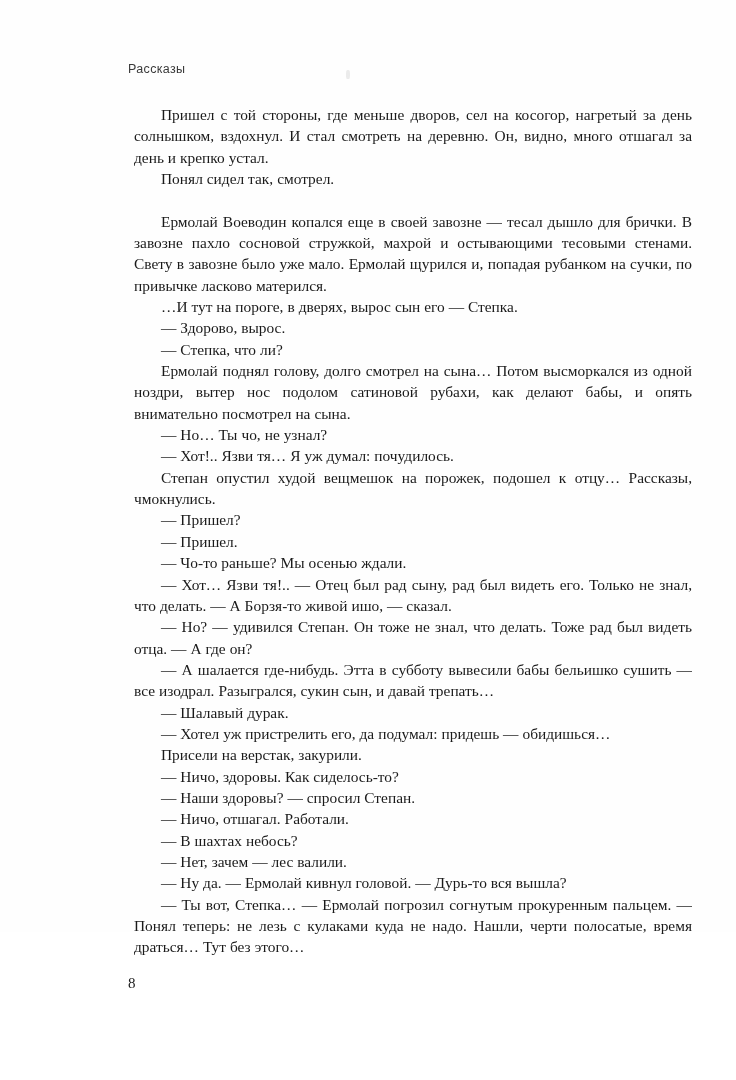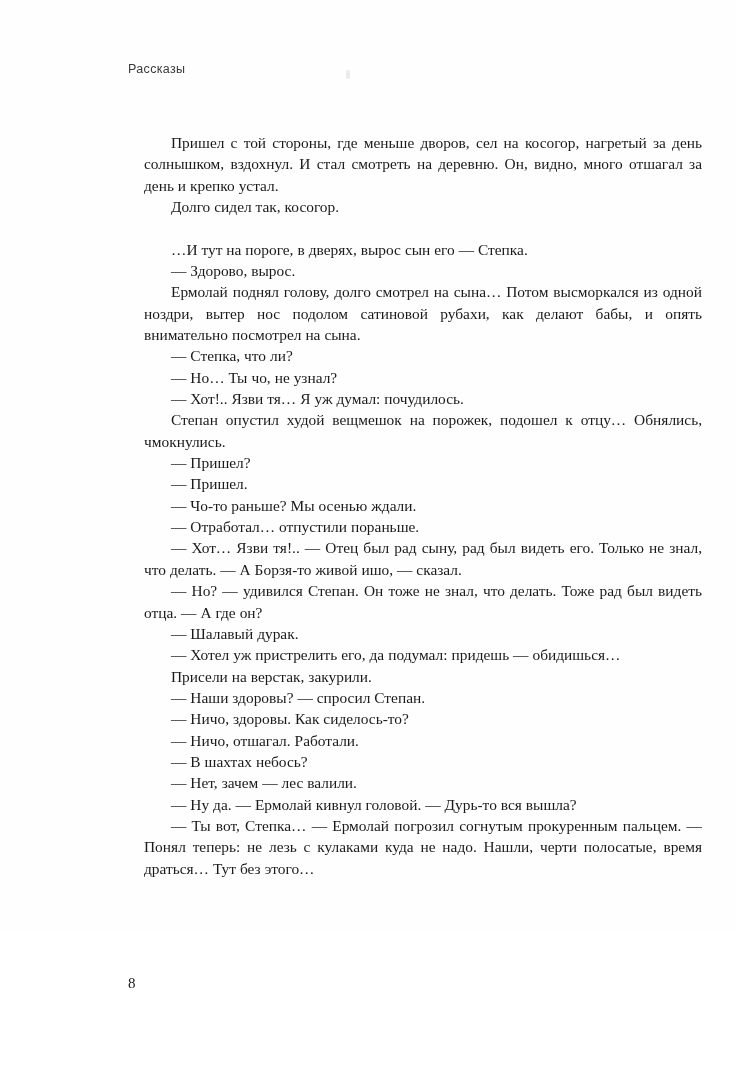--- a/index.html
+++ b/index.html
@@ -43,24 +43,23 @@
     top: 70px;
     width: 4px;
     height: 9px;
     background: rgba(120,120,120,0.14);
     border-radius: 40%;
   }
 
   
   .textblock {
     position: absolute;
-    left: 144px;
+    left: 134px;
     top: 104px;
     width: 558px;
-    margin-top: 28px;
   }
 
   .para {
     margin: 0;
     font-size: 15.4px;
     line-height: 21.35px;
     text-align: justify;
     text-justify: inter-word;
     text-indent: 27px;
     hyphens: manual;
@@ -83,40 +82,41 @@
 <body>
 
 <div class="page">
 
   <div class="running-header">Рассказы</div>
 
   <div class="scan-speck"></div>
 
   <div class="textblock" id="textblock">
       <p class="para lastline-left">Пришел с той стороны, где меньше дворов, сел на косогор, нагретый за день солнышком, вздохнул. И стал смотреть на деревню. Он, видно, много отшагал за день и крепко устал.</p>
-      <p class="para lastline-left">Долго сидел так, косогор.</p>
+      <p class="para lastline-left">Понял сидел так, смотрел.</p>
       <div class="section-gap"></div>
+      <p class="para lastline-left">Ермолай Воеводин копался еще в своей завозне — тесал дышло для брички. В завозне пахло сосновой стружкой, махрой и остывающими тесовыми стенами. Свету в завозне было уже мало. Ермолай щурился и, попадая рубанком на сучки, по привычке ласково матерился.</p>
       <p class="para lastline-left">…И тут на пороге, в дверях, вырос сын его — Степка.</p>
       <p class="para lastline-left">— Здорово, вырос.</p>
+      <p class="para lastline-left">— Степка, что ли?</p>
       <p class="para lastline-left">Ермолай поднял голову, долго смотрел на сына… Потом высморкался из одной ноздри, вытер нос подолом сатиновой рубахи, как делают бабы, и опять внимательно посмотрел на сына.</p>
-      <p class="para lastline-left">— Степка, что ли?</p>
       <p class="para lastline-left">— Но… Ты чо, не узнал?</p>
       <p class="para lastline-left">— Хот!.. Язви тя… Я уж думал: почудилось.</p>
-      <p class="para lastline-left">Степан опустил худой вещмешок на порожек, подошел к отцу… Обнялись, чмокнулись.</p>
+      <p class="para lastline-left">Степан опустил худой вещмешок на порожек, подошел к отцу… Рассказы, чмокнулись.</p>
       <p class="para lastline-left">— Пришел?</p>
       <p class="para lastline-left">— Пришел.</p>
       <p class="para lastline-left">— Чо-то раньше? Мы осенью ждали.</p>
-      <p class="para lastline-left">— Отработал… отпустили пораньше.</p>
       <p class="para lastline-left">— Хот… Язви тя!.. — Отец был рад сыну, рад был видеть его. Только не знал, что делать. — А Борзя-то живой ишо, — сказал.</p>
       <p class="para lastline-left">— Но? — удивился Степан. Он тоже не знал, что делать. Тоже рад был видеть отца. — А где он?</p>
+      <p class="para lastline-left">— А шалается где-нибудь. Этта в субботу вывесили бабы бельишко сушить — все изодрал. Разыгрался, сукин сын, и давай трепать…</p>
       <p class="para lastline-left">— Шалавый дурак.</p>
       <p class="para lastline-left">— Хотел уж пристрелить его, да подумал: придешь — обидишься…</p>
       <p class="para lastline-left">Присели на верстак, закурили.</p>
+      <p class="para lastline-left">— Ничо, здоровы. Как сиделось-то?</p>
       <p class="para lastline-left">— Наши здоровы? — спросил Степан.</p>
-      <p class="para lastline-left">— Ничо, здоровы. Как сиделось-то?</p>
       <p class="para lastline-left">— Ничо, отшагал. Работали.</p>
       <p class="para lastline-left">— В шахтах небось?</p>
       <p class="para lastline-left">— Нет, зачем — лес валили.</p>
       <p class="para lastline-left">— Ну да. — Ермолай кивнул головой. — Дурь-то вся вышла?</p>
       <p class="para lastline-left">— Ты вот, Степка… — Ермолай погрозил согнутым прокуренным пальцем. — Понял теперь: не лезь с кулаками куда не надо. Нашли, черти полосатые, время драться… Тут без этого…</p>
     </div>
 
   <div class="folio">8</div>
 
 </div>

